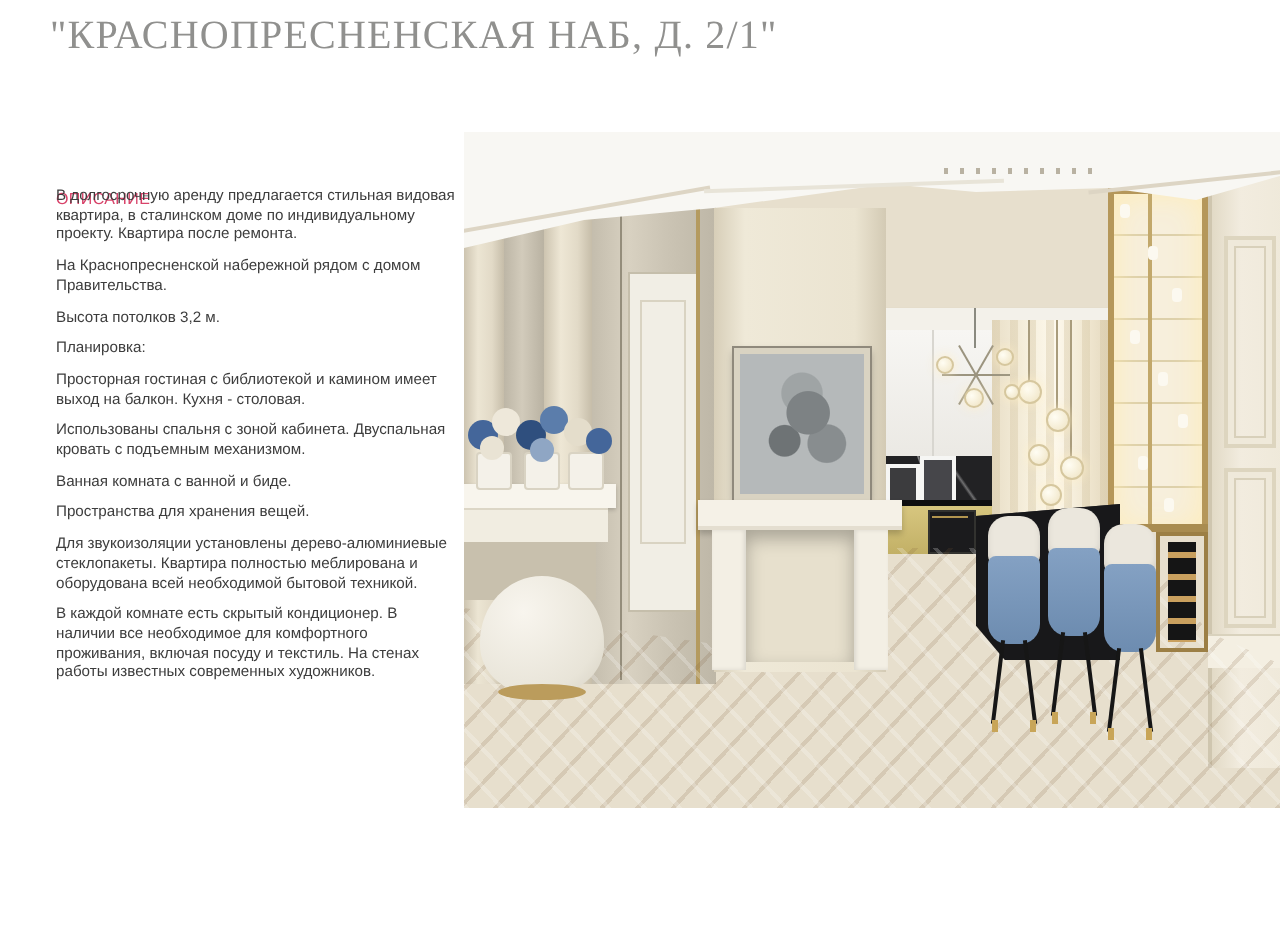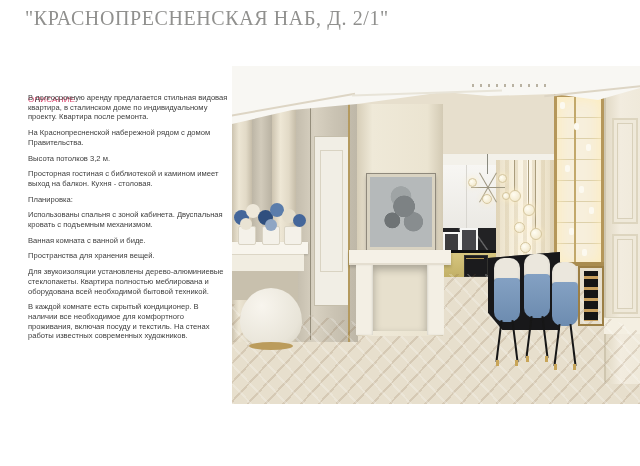--- a/index.html
+++ b/index.html
@@ -173,22 +173,22 @@
 <div class="title">
   <div>"КРАСНОПРЕСНЕНСКАЯ НАБ, Д. 2/1"</div>
 </div>
 
 <div class="desc-label">ОПИСАНИЕ</div>
 
 <div class="desc-text">
   <p>В долгосрочную аренду предлагается стильная видовая квартира, в сталинском доме по индивидуальному проекту. Квартира после ремонта.</p>
   <p>На Краснопресненской набережной рядом с домом Правительства.</p>
   <p>Высота потолков 3,2 м.</p>
+  <p>Планировка:</p>
   <p>Просторная гостиная с библиотекой и камином имеет выход на балкон. Кухня - столовая.</p>
-  <p>Планировка:</p>
   <p>Использованы спальня с зоной кабинета. Двуспальная кровать с подъемным механизмом.</p>
   <p>Ванная комната с ванной и биде.</p>
   <p>Пространства для хранения вещей.</p>
   <p>Для звукоизоляции установлены дерево-алюминиевые стеклопакеты. Квартира полностью меблирована и оборудована всей необходимой бытовой техникой.</p>
   <p>В каждой комнате есть скрытый кондиционер. В наличии все необходимое для комфортного проживания, включая посуду и текстиль. На стенах работы известных современных художников.</p>
 </div>
 
 <div class="photo">
 
   <div class="mirror-wall"></div>

